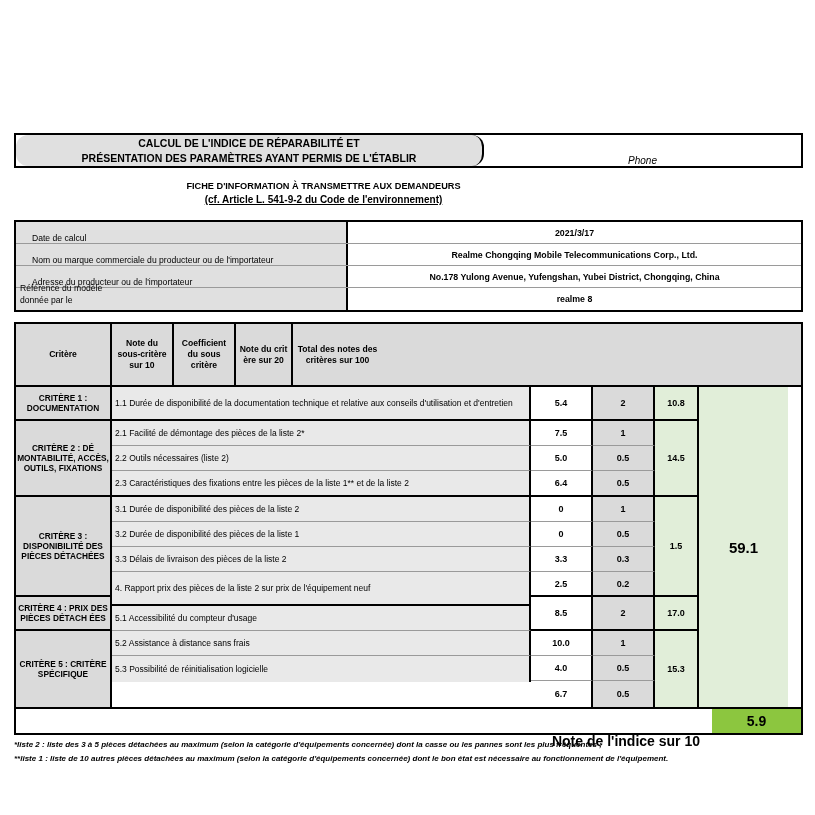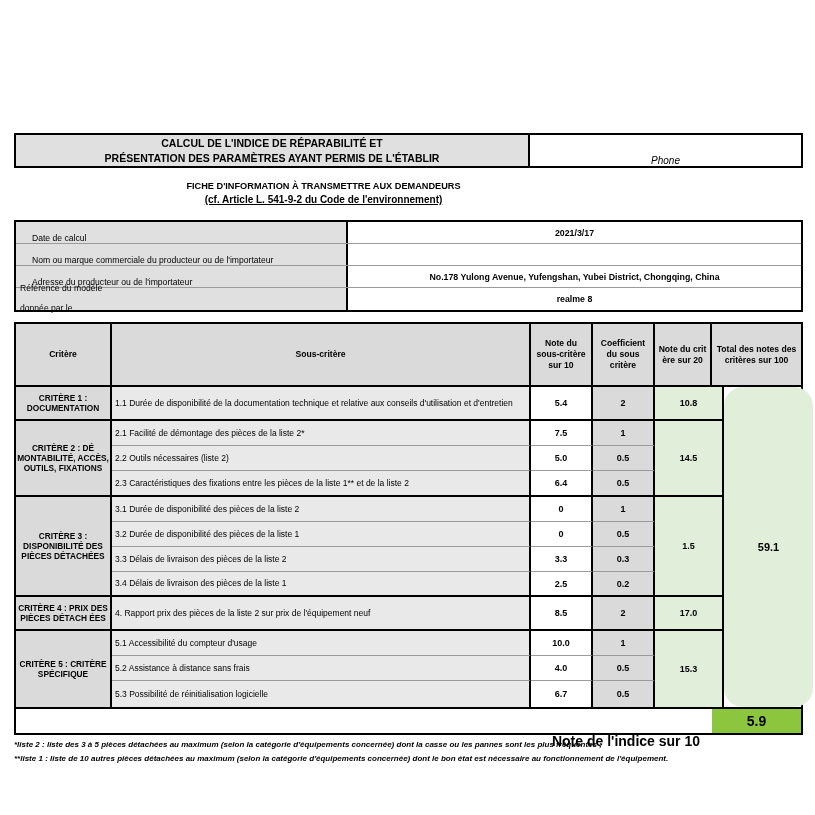--- a/index.html
+++ b/index.html
@@ -25,42 +25,42 @@
 
   
   .title-row {
     display: flex;
     margin-top: 133px;
     border: 2px solid #000;
     box-sizing: border-box;
     height: 35px;
   }
   .title-main {
-    width: 514px;
+    width: 468px;
     background: #e0e0e0;
     border-right: 2px solid #000;
     box-sizing: border-box;
     display: flex;
     align-items: center;
     justify-content: center;
     text-align: center;
     font-weight: bold;
     font-size: 10.5px;
     line-height: 1.35;
     padding: 0 4px;
+    border-radius: 12px;
   }
   .title-model {
     flex: 1;
     background: #ffffff;
     display: flex;
-    align-items: flex-start;
+    align-items: flex-end;
     justify-content: center;
     font-style: italic;
     font-size: 10px;
-    margin-top: 20px;
   }
 
   
   .subtitle {
     text-align: center;
     font-size: 9.2px;
     font-weight: bold;
     line-height: 1.42;
     margin-top: 12px;
     margin-bottom: 0;
@@ -104,21 +104,21 @@
     padding-top: 0;
   }
   .info-label .l1 {
     position: absolute;
     left: 4px;
     top: -4px;
   }
   .info-label .l2 {
     position: absolute;
     left: 4px;
-    top: 16px;
+    top: 8px;
   }
   .info-value {
     flex: 1;
     background: #ffffff;
     font-size: 8.8px;
     font-weight: bold;
     display: flex;
     align-items: center;
     justify-content: center;
   }
@@ -227,44 +227,43 @@
     justify-content: center;
     font-size: 9px;
     font-weight: bold;
     border-bottom: 1px solid #9a9a9a;
   }
   .coef-cell.grp-end { border-bottom: 2px solid #000; }
   .coef-cell.last    { border-bottom: none; }
 
   
   .n20-cell {
-    width: 69px;
+    width: 44px;
     background: #e1eed9;
     border-right: 2px solid #000;
     border-bottom: 2px solid #000;
     box-sizing: border-box;
     display: flex;
     align-items: center;
     justify-content: center;
     font-size: 9px;
     font-weight: bold;
   }
   .n20-cell:last-child { border-bottom: none; }
 
   
   .total-cell {
     width: 89px;
     background: #e1eed9;
     box-sizing: border-box;
     display: flex;
     align-items: center;
     justify-content: center;
-    font-size: 11px;
-    font-weight: bold;
-    border-radius: 19px;
+    font-size: 15px;
+    font-weight: bold;
   }
 
   
   .indice-row {
     display: flex;
     height: 26px;
     border-top: 2px solid #000;
     box-sizing: border-box;
   }
   .indice-label {
@@ -322,39 +321,39 @@
     <div class="sub2">(cf. Article L. 541-9-2 du Code de l'environnement)</div>
   </div>
 
   <div class="info-table">
     <div class="info-row">
       <div class="info-label">Date de calcul</div>
       <div class="info-value">2021/3/17</div>
     </div>
     <div class="info-row">
       <div class="info-label">Nom ou marque commerciale du producteur ou de l'importateur</div>
+      <div class="info-value">Realme Chongqing Mobile Telecommunications Corp., Ltd.</div>
     </div>
     <div class="info-row">
       <div class="info-label">Adresse du producteur ou de l'importateur</div>
       <div class="info-value">No.178 Yulong Avenue, Yufengshan, Yubei District, Chongqing, China</div>
     </div>
     <div class="info-row">
       <div class="info-label two-line">
         <span class="l1">Référence du modèle</span>
         <span class="l2">donnée par le</span>
       </div>
       <div class="info-value">realme 8</div>
     </div>
   </div>
 
   <div class="main-table">
 
     <div class="mt-head">
       <div class="hc col-crit">Critère</div>
-      <div class="hc col-sous">Sous-critère</div>
       <div class="hc col-note">Note du sous-critère sur 10</div>
       <div class="hc col-coef">Coefficient du sous critère</div>
       <div class="hc col-note20">Note du crit ère sur 20</div>
       <div class="hc col-total">Total des notes des critères sur 100</div>
     </div>
 
     <div class="mt-body">
 
       <div class="col-stack">
         <div class="crit-cell" style="height:34px">CRITÈRE 1 : DOCUMENTATION</div>
@@ -367,21 +366,20 @@
       <div class="col-stack">
         <div class="sub-cell grp-end" style="height:34px">1.1 Durée de disponibilité de la documentation technique et relative aux conseils d'utilisation et d'entretien</div>
 
         <div class="sub-cell" style="height:25px">2.1 Facilité de démontage des pièces de la liste 2*</div>
         <div class="sub-cell" style="height:25px">2.2 Outils nécessaires (liste 2)</div>
         <div class="sub-cell grp-end" style="height:26px">2.3 Caractéristiques des fixations entre les pièces de la liste 1** et de la liste 2</div>
 
         <div class="sub-cell" style="height:25px">3.1 Durée de disponibilité des pièces de la liste 2</div>
         <div class="sub-cell" style="height:25px">3.2 Durée de disponibilité des pièces de la liste 1</div>
         <div class="sub-cell" style="height:25px">3.3 Délais de livraison des pièces de la liste 2</div>
-        <div class="sub-cell grp-end" style="height:25px">3.4 Délais de livraison des pièces de la liste 1</div>
 
         <div class="sub-cell grp-end" style="height:34px">4. Rapport prix des pièces de la liste 2 sur prix de l'équipement neuf</div>
 
         <div class="sub-cell" style="height:25px">5.1 Accessibilité du compteur d'usage</div>
         <div class="sub-cell" style="height:25px">5.2 Assistance à distance sans frais</div>
         <div class="sub-cell last" style="height:26px">5.3 Possibilité de réinitialisation logicielle</div>
       </div>
 
       <div class="col-stack">
         <div class="note-cell grp-end" style="height:34px">5.4</div>

